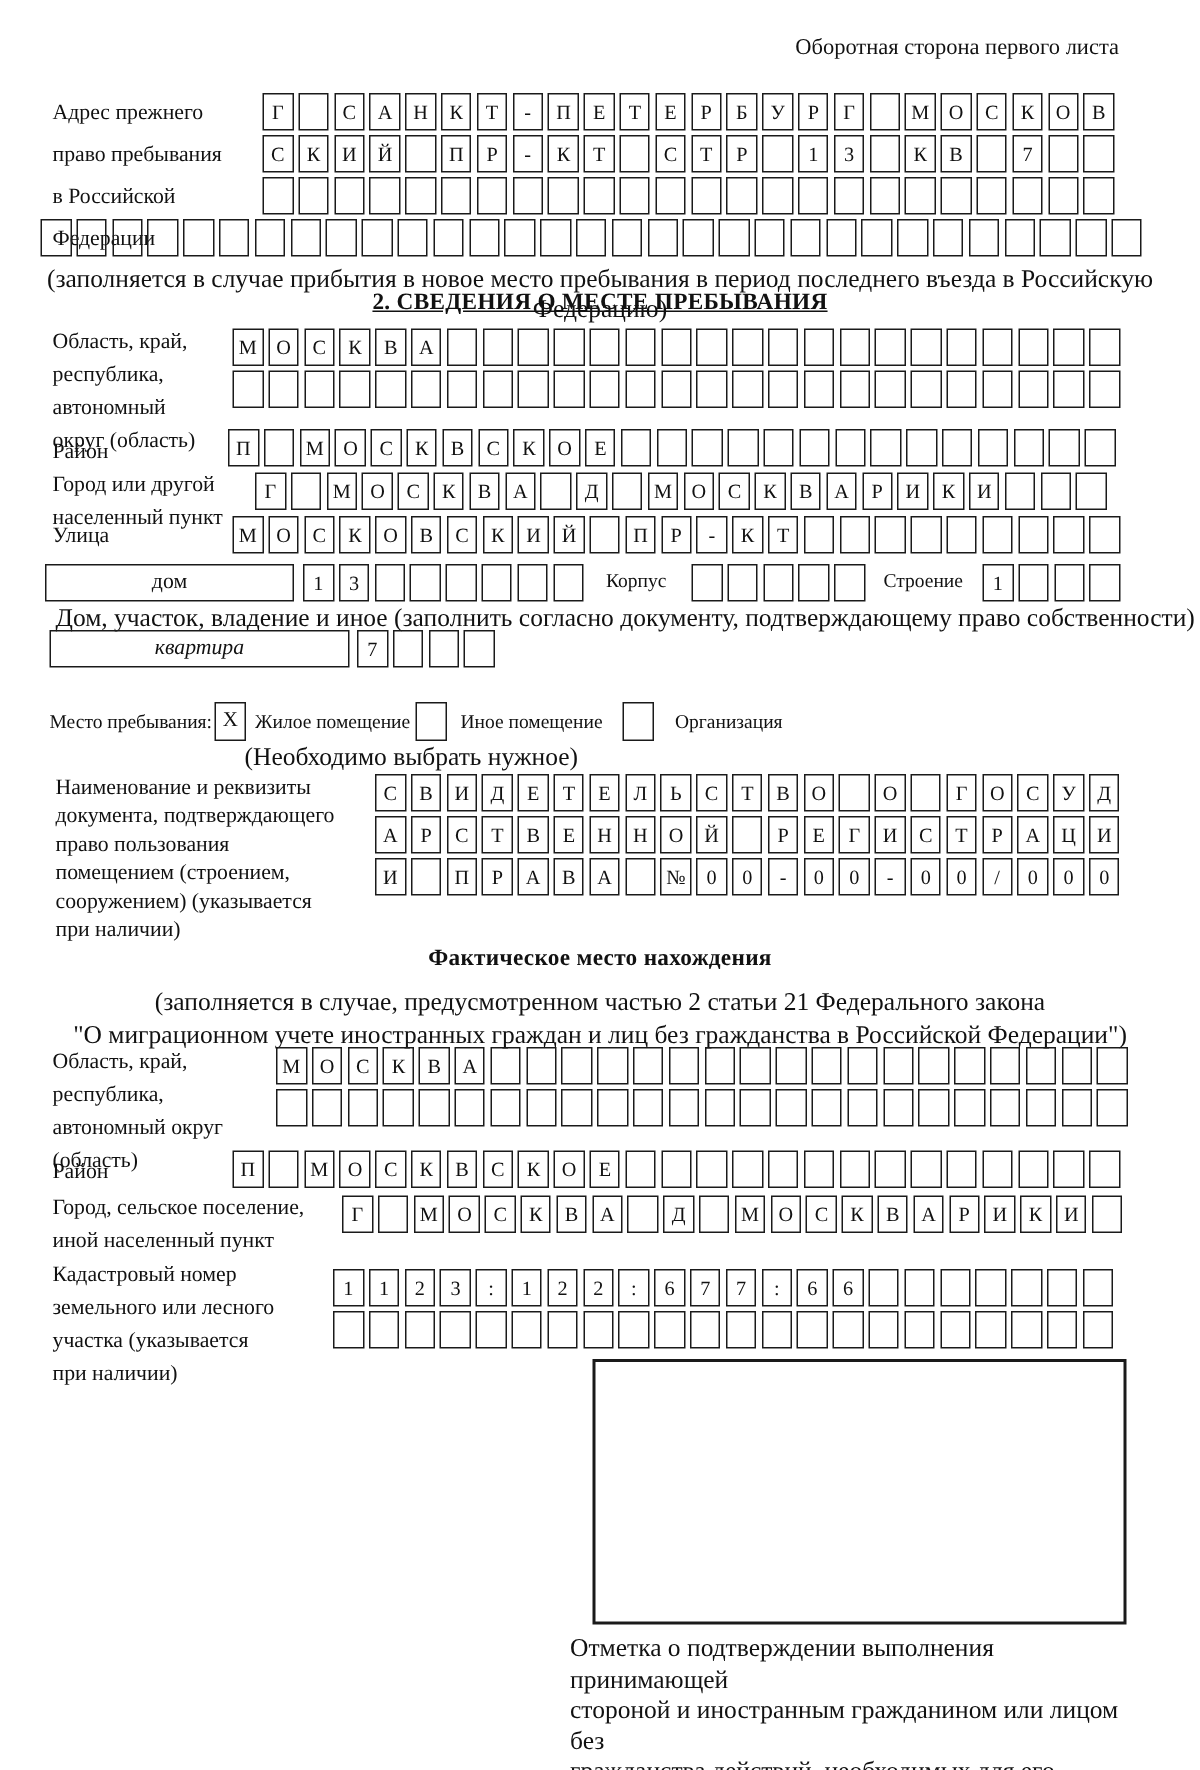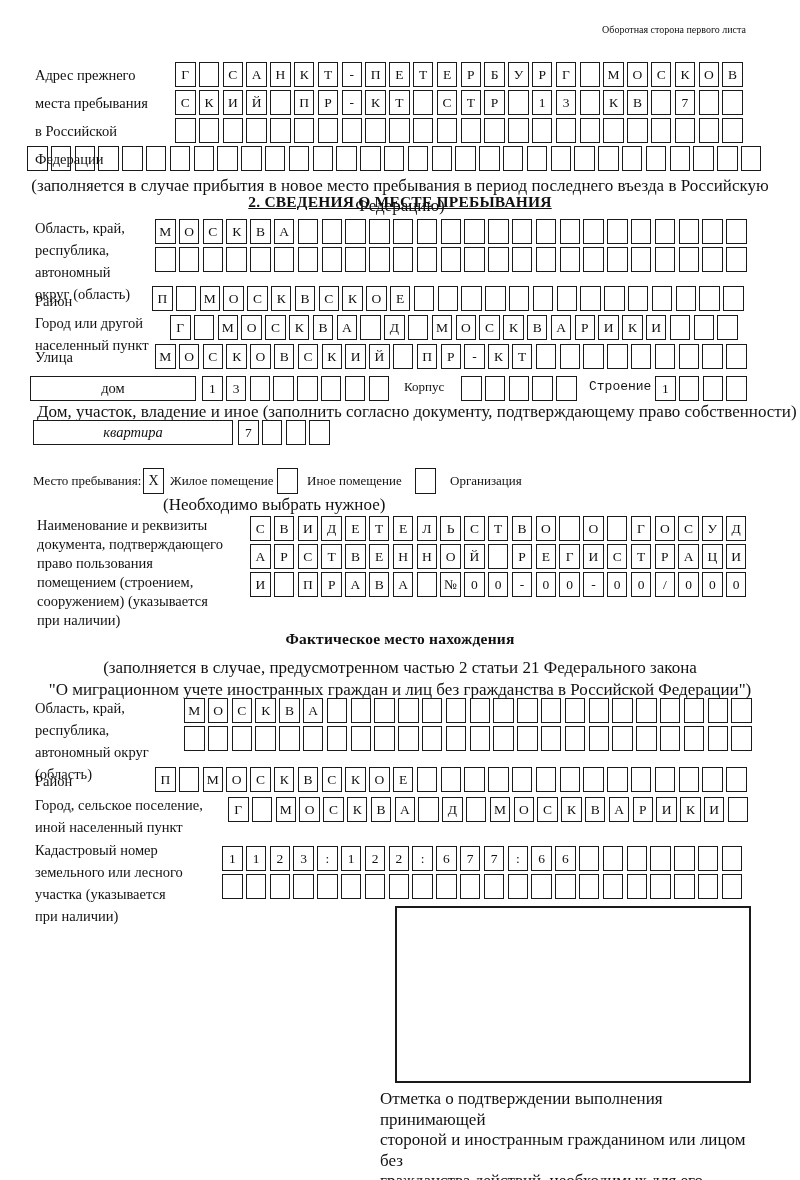--- a/index.html
+++ b/index.html
@@ -21,24 +21,24 @@
   .cb{width:21px;height:26px;box-sizing:border-box;border:1.6px solid #1a1a1a;display:flex;
         align-items:center;justify-content:center;font-size:14px;}
   .inline-lbl{font-size:13px;}
   .stamp{box-sizing:border-box;border:2px solid #1a1a1a;background:#fff;}
 </style>
 </head>
 <body>
 
 <div class="page">
 
-  <div class="abs note" style="top:24px;right:54px;font-size:10px;">Оборотная сторона первого листа</div>
+  <div class="abs note" style="top:24px;right:54px;font-size:15px;">Оборотная сторона первого листа</div>
 
   <div class="abs lbl lh28" style="left:35px;top:61px;width:145px;">Адрес прежнего
-места пребывания
+право пребывания
 в Российской
 Федерации</div>
   <div class="abs boxrow" style="left:175px;top:62px;">
       <span class="cell">Г</span>
       <span class="cell"></span>
       <span class="cell">С</span>
       <span class="cell">А</span>
       <span class="cell">Н</span>
       <span class="cell">К</span>
       <span class="cell">Т</span>
@@ -307,21 +307,21 @@
       <span class="cell"></span>
     </div>
   <div class="abs inline-lbl" style="left:404px;top:379px;">Корпус</div>
   <div class="abs boxrow" style="left:461px;top:376px;">
       <span class="cell"></span>
       <span class="cell"></span>
       <span class="cell"></span>
       <span class="cell"></span>
       <span class="cell"></span>
     </div>
-  <div class="abs inline-lbl" style="left:589px;top:379px;font-family:Liberation Mono, monospace;">Строение</div>
+  <div class="abs inline-lbl" style="left:589px;top:379px;">Строение</div>
   <div class="abs boxrow" style="left:655px;top:376px;">
       <span class="cell">1</span>
       <span class="cell"></span>
       <span class="cell"></span>
       <span class="cell"></span>
     </div>
   <div class="abs note" style="left:37px;top:402px;">Дом, участок, владение и иное (заполнить согласно документу, подтверждающему право собственности)</div>
 
   <div class="abs labelbox" style="left:33px;top:420px;width:200px;height:25px;font-style:italic;">квартира</div>
   <div class="abs boxrow" style="left:238px;top:420px;">

